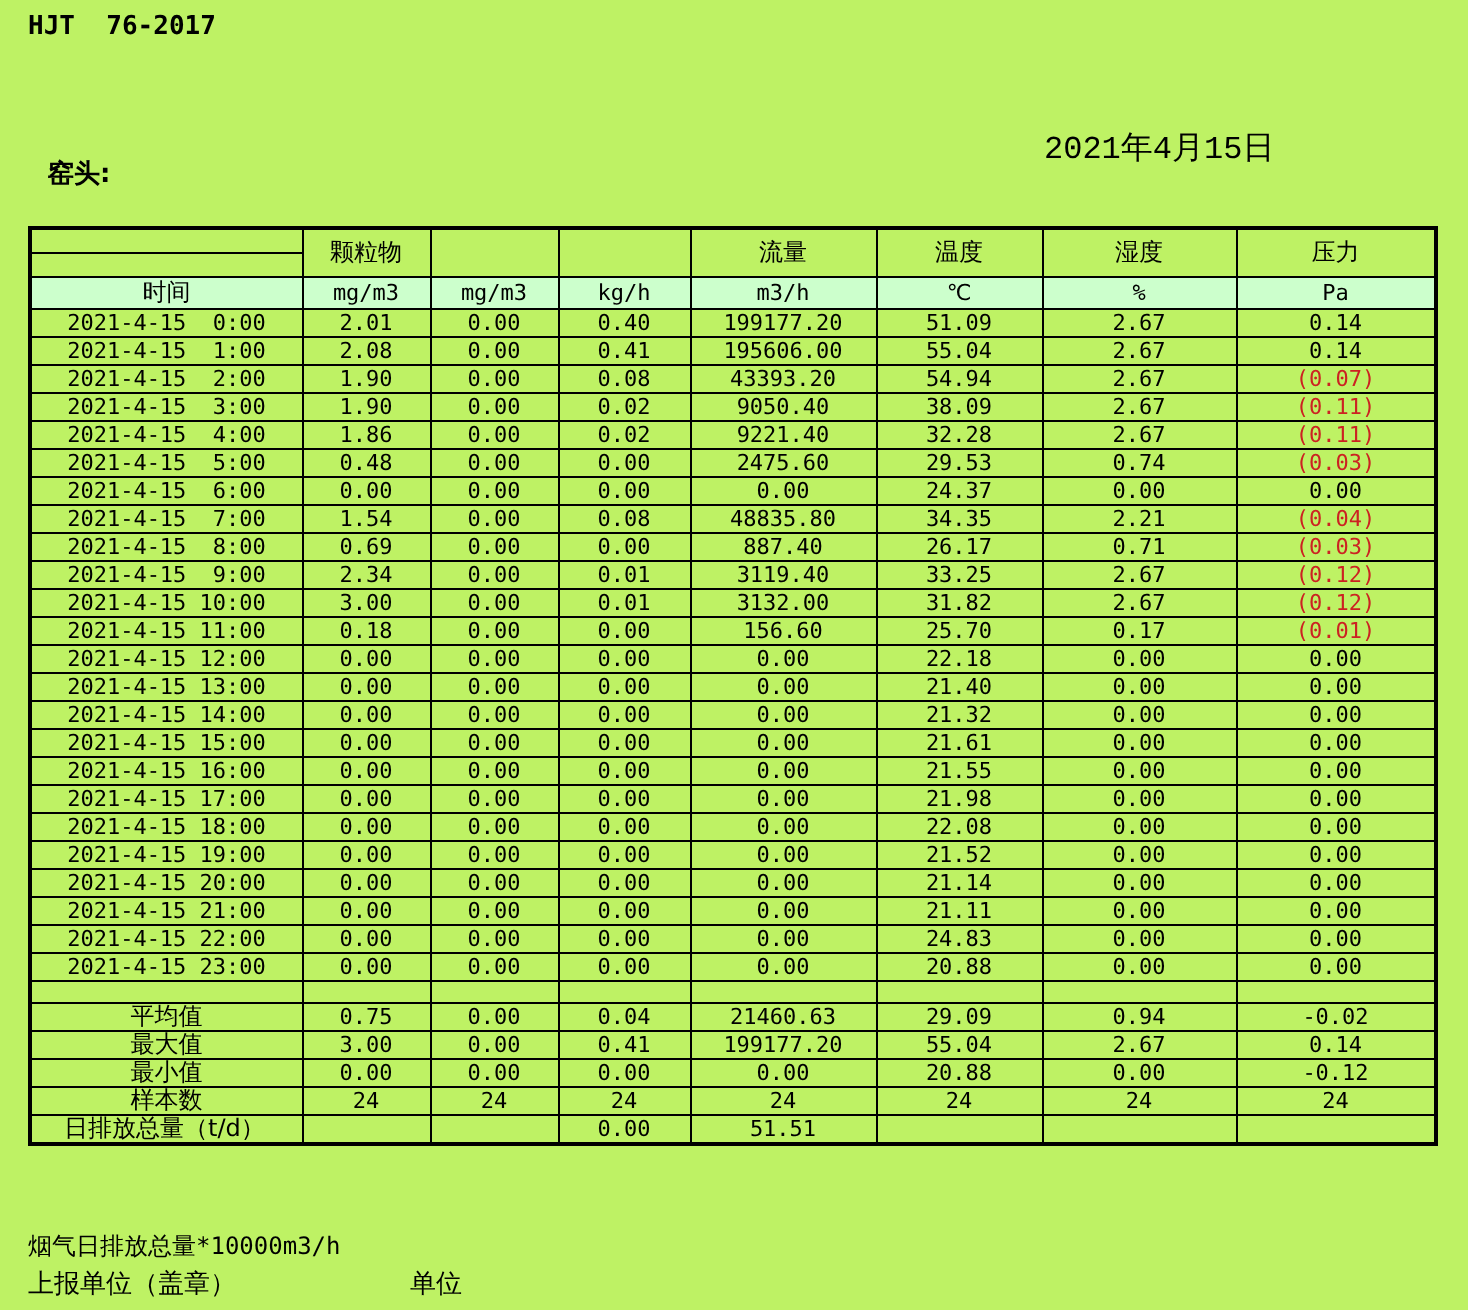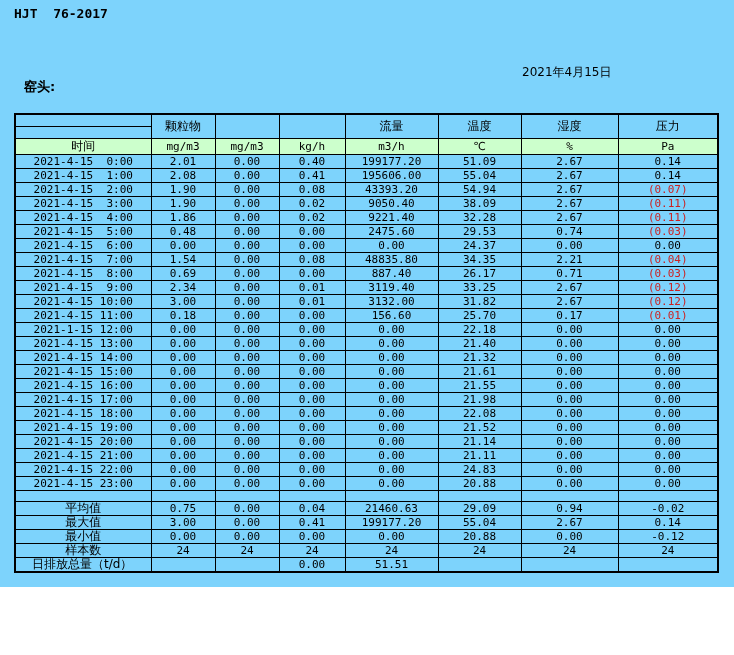--- a/index.html
+++ b/index.html
@@ -1,30 +1,30 @@
 <!DOCTYPE html>
 <html><head>
 <meta charset="utf-8">
 <style>
   html,body{margin:0;padding:0;background:#ffffff;}
   .page{
-    position:relative;width:734px;height:587px;background:#7dd3fc;
+    position:relative;width:734px;height:655px;background:#bef264;
     font-family:"DejaVu Sans","Liberation Sans",sans-serif;color:#000;
     overflow:hidden;
   }
   .std-no{
     position:absolute;left:14px;top:6px;font-size:13px;font-weight:bold;
     font-family:"DejaVu Sans Mono","DejaVu Sans",monospace;white-space:pre;
   }
   .title{
     position:absolute;left:0;top:22px;width:660px;text-align:center;
     font-size:14px;font-weight:bold;
   }
   .company{position:absolute;left:14px;top:61px;font-size:13px;font-weight:bold;}
-  .report-date{position:absolute;left:522px;top:64px;font-size:12px;}
+  .report-date{position:absolute;left:522px;top:64px;font-size:16px;font-family:Liberation Mono, monospace;}
   .location{position:absolute;left:24px;top:78px;font-size:13px;font-weight:bold;}
 
   table.report{
     position:absolute;left:14px;top:113px;
     border-collapse:collapse;table-layout:fixed;border:2px solid #000;
   }
   table.report td{
     border:1px solid #000;text-align:center;vertical-align:middle;
     font-size:11px;line-height:13px;height:13px;padding:0;overflow:hidden;
     font-family:"DejaVu Sans Mono","DejaVu Sans",monospace;white-space:pre;
@@ -206,21 +206,21 @@
           <td>2021-4-15 11:00</td>
           <td>0.18</td>
           <td>0.00</td>
           <td>0.00</td>
           <td>156.60</td>
           <td>25.70</td>
           <td>0.17</td>
           <td class="red">(0.01)</td>
         </tr>
         <tr>
-          <td>2021-1-15 12:00</td>
+          <td>2021-4-15 12:00</td>
           <td>0.00</td>
           <td>0.00</td>
           <td>0.00</td>
           <td>0.00</td>
           <td>22.18</td>
           <td>0.00</td>
           <td>0.00</td>
         </tr>
         <tr>
           <td>2021-4-15 13:00</td>
@@ -388,15 +388,16 @@
           <td></td>
           <td>0.00</td>
           <td>51.51</td>
           <td></td>
           <td></td>
           <td></td>
         </tr>
       </tbody>
   </table>
 
+  <div class="footer-note">烟气日排放总量*10000m3/h</div>
   <div class="footer-report-unit">上报单位（盖章）</div>
   <div class="footer-unit">单位</div>
 </div>
 
 </body></html>

